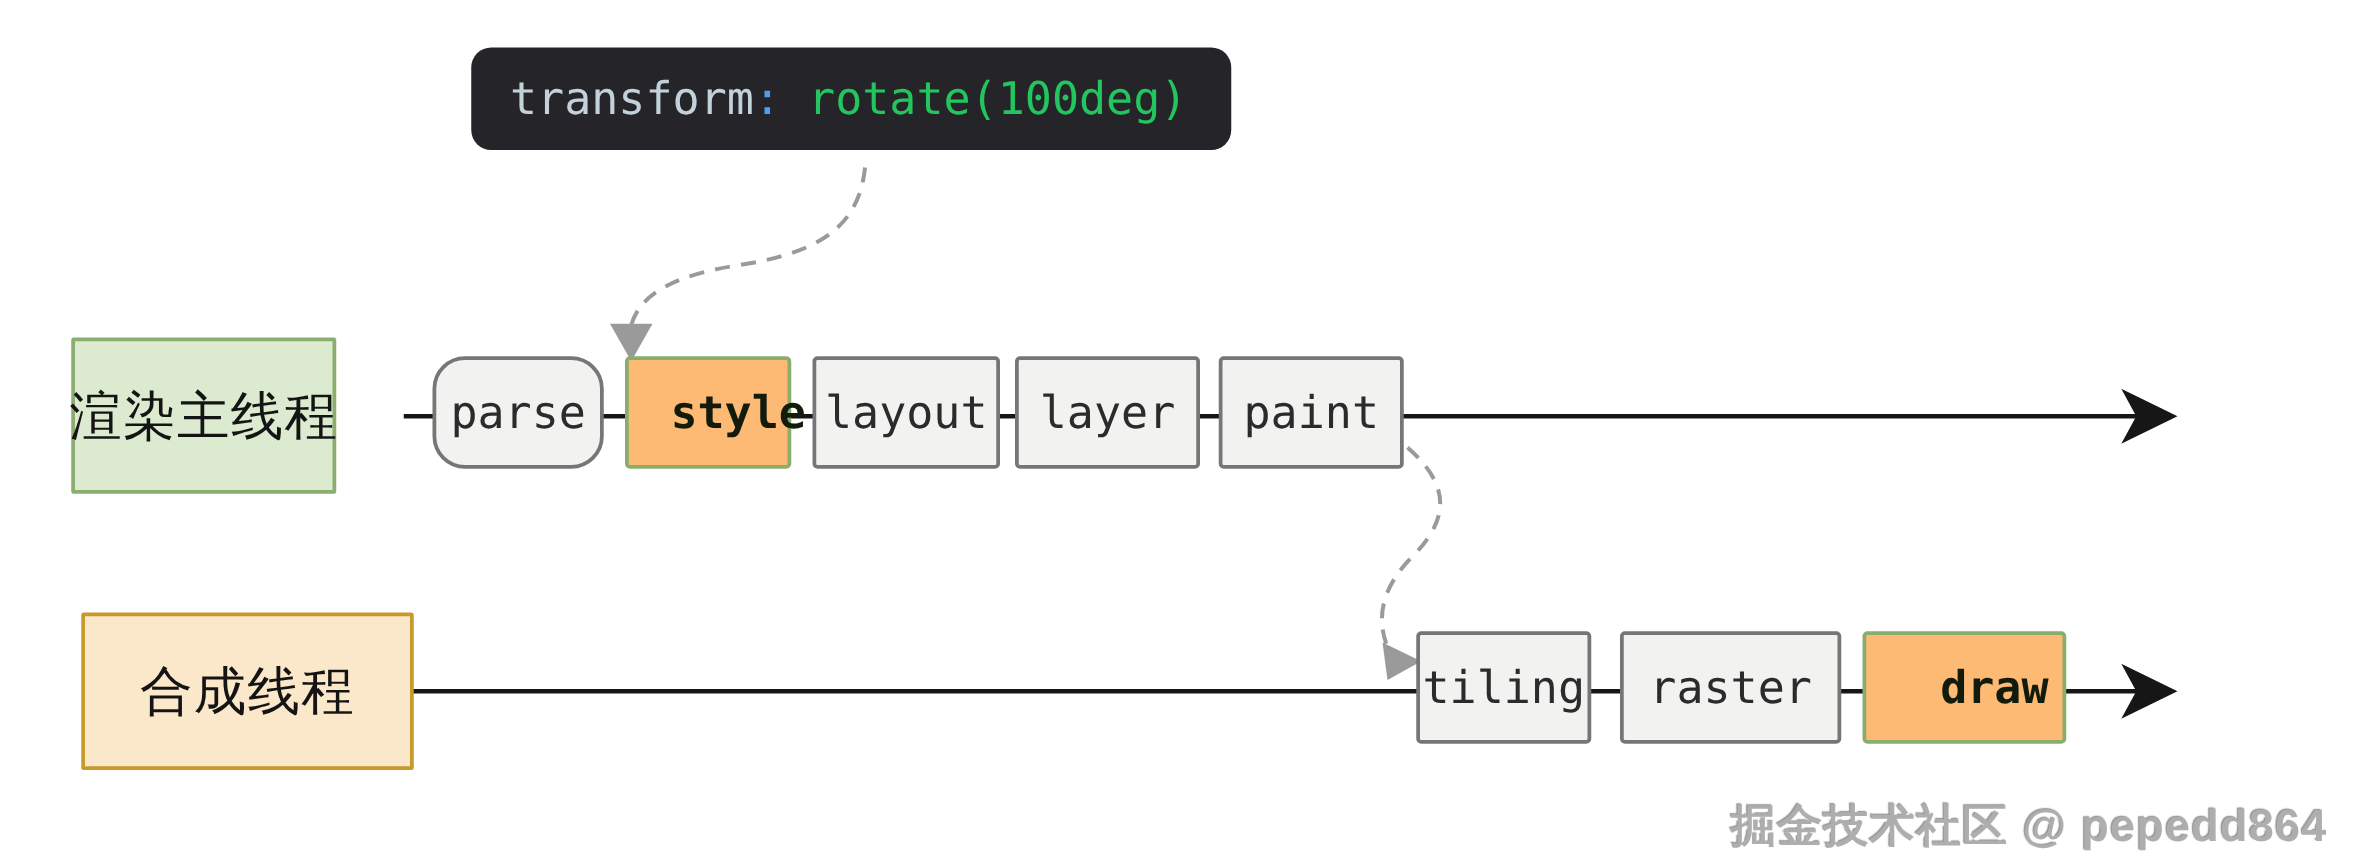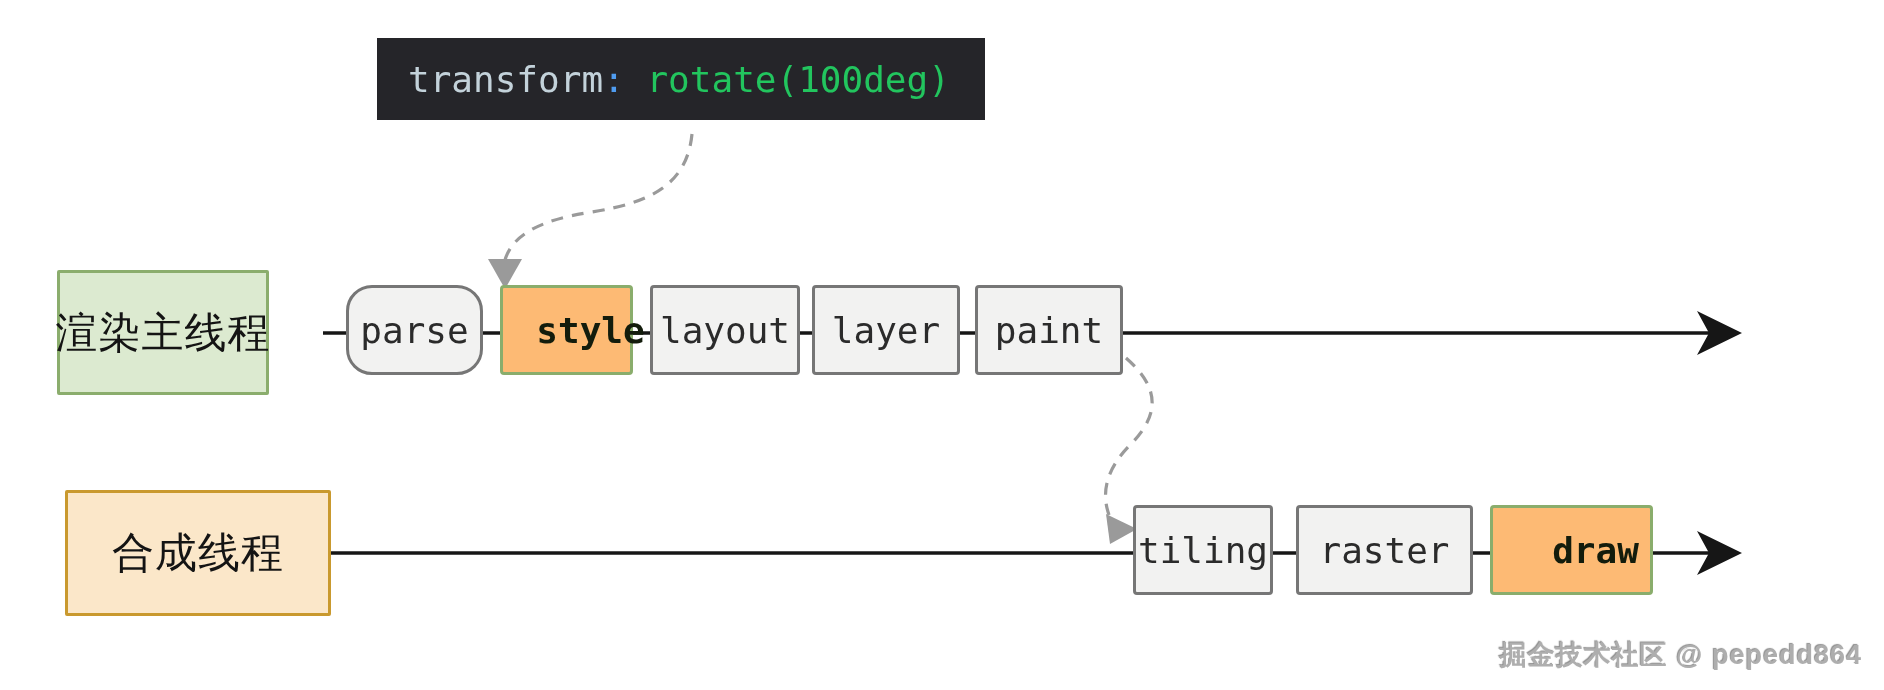--- a/index.html
+++ b/index.html
@@ -80,35 +80,35 @@
     padding-left: 48px;
   }
   .code {
     position: absolute;
     left: 377px;
     top: 38px;
     width: 608px;
     height: 82px;
     box-sizing: border-box;
     background: #252529;
-    border-radius: 0;
+    border-radius: 16px;
     display: flex;
     align-items: center;
     padding-left: 31px;
     font-family: "DejaVu Sans Mono", "Liberation Mono", monospace;
     font-size: 36px;
   }
   .tok-prop  { color: #c3d2da; }
   .tok-colon { color: #4f9cf0; }
   .tok-value { color: #22c55e; white-space: pre; }
   .watermark {
     position: absolute;
     top: 637px;
     right: 22px;
-    font-size: 27px;
+    font-size: 36px;
     font-weight: bold;
     color: #aeaeae;
     text-shadow: 2px 2px 1px #ffffff, -1px -1px 1px #8f8f8f;
     letter-spacing: 1px;
   }
 </style>
 </head>
 <body>
 
 <div class="canvas">

